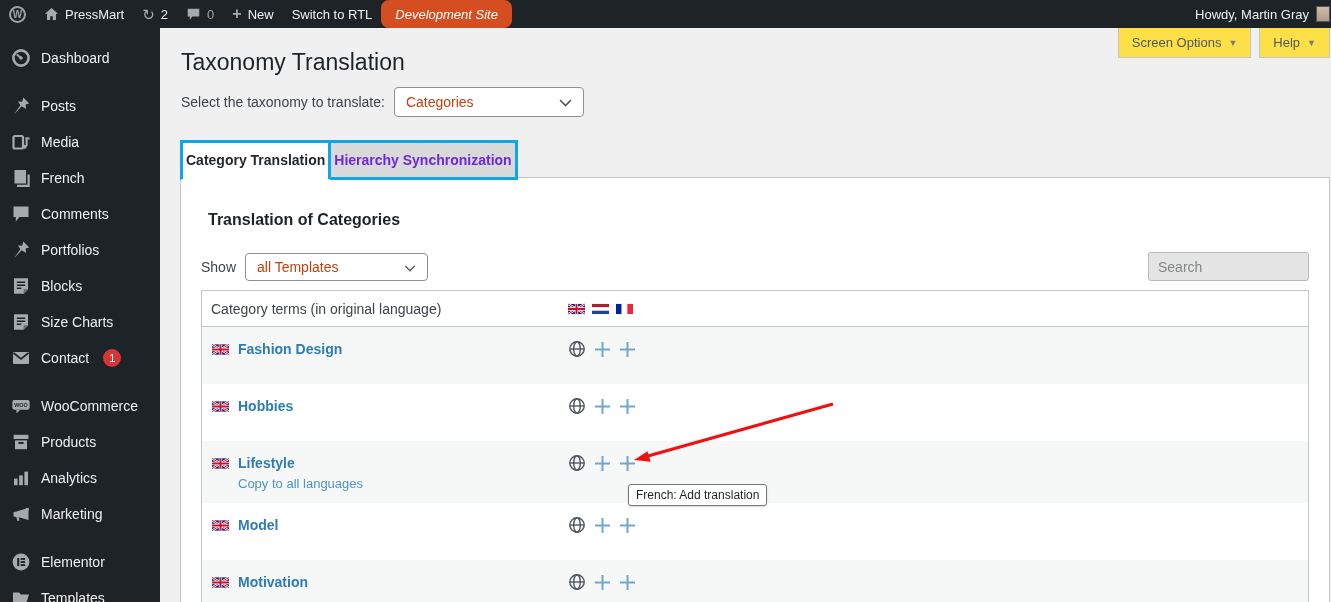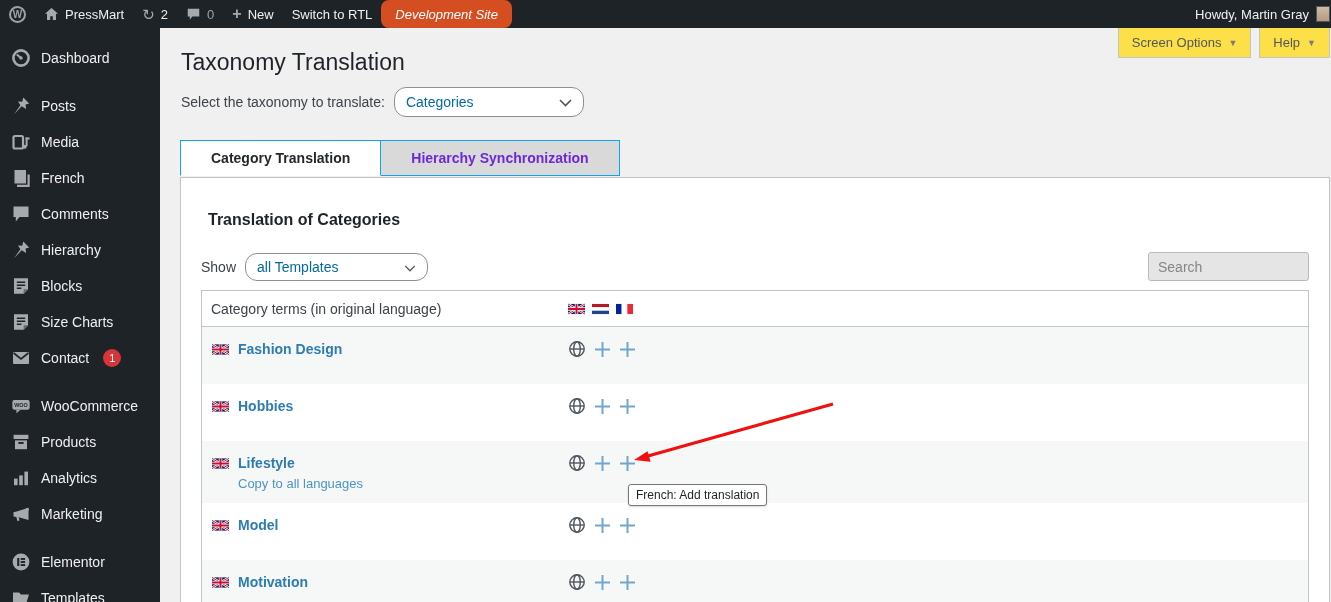--- a/index.html
+++ b/index.html
@@ -35,28 +35,28 @@
   .main { position:absolute; top:28px; left:160px; width:1171px; height:574px; background:#f0f0f1; }
 
   .screen-meta { position:absolute; top:0; right:1px; display:flex; gap:8px; z-index:5; }
   .meta-btn { background:#fde047; border:1px solid #c3c4c7; border-top:none; padding:7px 13px;
     font-size:13px; color:#50575e; display:flex; align-items:center; gap:7px; cursor:pointer; }
   .meta-caret { font-size:9px; color:#787c82; }
 
   .page-title { margin:21px 0 0 21px; font-size:23px; font-weight:400; color:#1d2327; }
   .tax-select-row { margin:11px 0 0 21px; display:flex; align-items:center; gap:9px; }
   .tax-select-row .label { font-size:14px; color:#3c434a; }
-  .selectbox { background:#fff; border:1px solid #8c8f94; border-radius:12px; height:30px;
+  .selectbox { background:#fff; border:1px solid #8c8f94; border-radius:4px; height:30px;
     display:flex; align-items:center; justify-content:space-between; padding:0 11px;
-    font-size:14px; color:#0369a1; cursor:pointer; }
+    font-size:14px; color:#c2410c; cursor:pointer; }
   .selectbox.w-tax { width:190px; }
   .selectbox.w-filter { width:183px; height:28px; }
 
   .tabs { margin:23px 0 0 20px; display:flex; position:relative; z-index:3; }
-  .tab { padding:9px 30px; font-size:14px; font-weight:600; border:1px solid #0ea5e9; cursor:pointer; }
+  .tab { padding:9px 3px; font-size:14px; font-weight:600; border:3px solid #0ea5e9; cursor:pointer; }
   .tab.active { background:#fff; color:#23282d; border-bottom:1px solid #fff; }
   .tab.inactive { background:#d9d9da; color:#6d28d9; border-left:none; }
 
   .panel { position:absolute; top:149px; left:20px; width:1150px; height:428px;
     background:#fff; border:1px solid #c3c4c7; padding:0 20px; z-index:1; }
   .panel-heading { margin:33px 0 0 7px; font-size:16px; font-weight:700; color:#1d2327; }
   .controls { margin-top:23px; display:flex; align-items:center; }
   .controls .label { font-size:14px; color:#3c434a; margin-right:9px; }
   .search-input { margin-left:auto; width:161px; height:29px; border:1px solid #b8babd; border-radius:3px;
     padding:0 9px; font-size:14px; color:#2c3338; background:#e5e5e5; font-family:"Liberation Sans",sans-serif; }
@@ -170,21 +170,21 @@
           </svg>
         </span>
         <span>Comments</span>
       </div>
       <div class="menu-item">
         <span class="mi-icon">
           <svg width="20" height="20" viewBox="0 0 20 20">
             <path d="M12.3 1.5 L18.2 7.4 L14.6 8.6 L15.1 13 L10.7 10.3 L3 18.2 L9.4 9.2 L7 5.4 L11.2 5.7 Z" fill="#a7aaad"></path>
           </svg>
         </span>
-        <span>Hierarchy</span>
+        <span>Portfolios</span>
       </div>
       <div class="menu-item">
         <span class="mi-icon">
           <svg width="20" height="20" viewBox="0 0 20 20">
             <path d="M3 2.2 h14 v11.3 l-4.2 4.3 H3 Z" fill="#a7aaad"></path>
             <path d="M5.8 6.3 h8.4 M5.8 9.3 h8.4 M5.8 12.3 h4.6" stroke="#1d2327" stroke-width="1.5"></path>
             <path d="M12.8 17.8 v-4.2 h4.2 Z" fill="#1d2327"></path>
             <path d="M12.8 13.6 L17 13.6 L12.8 17.8 Z" fill="#a7aaad" opacity=".55"></path>
           </svg>
         </span>

